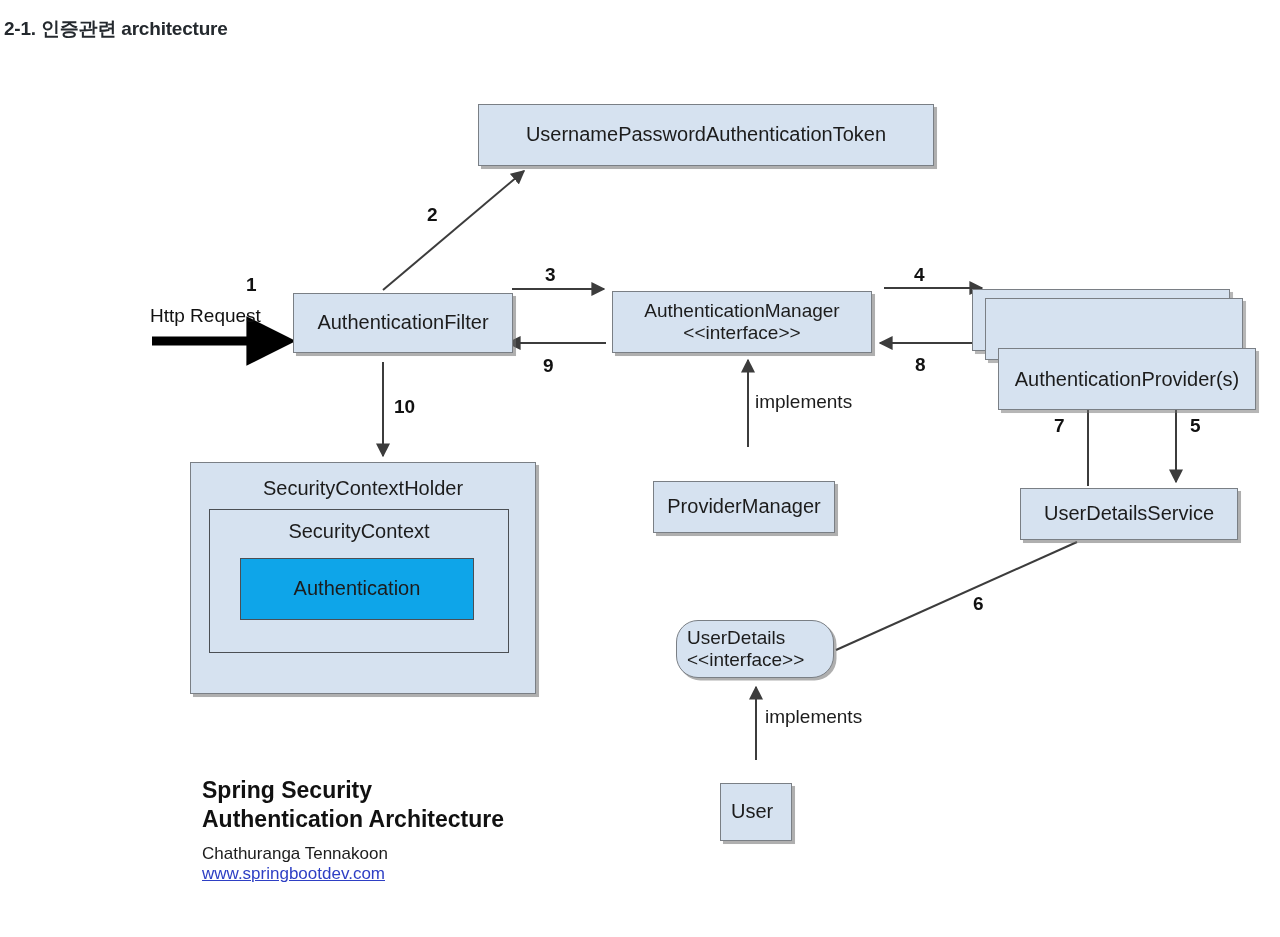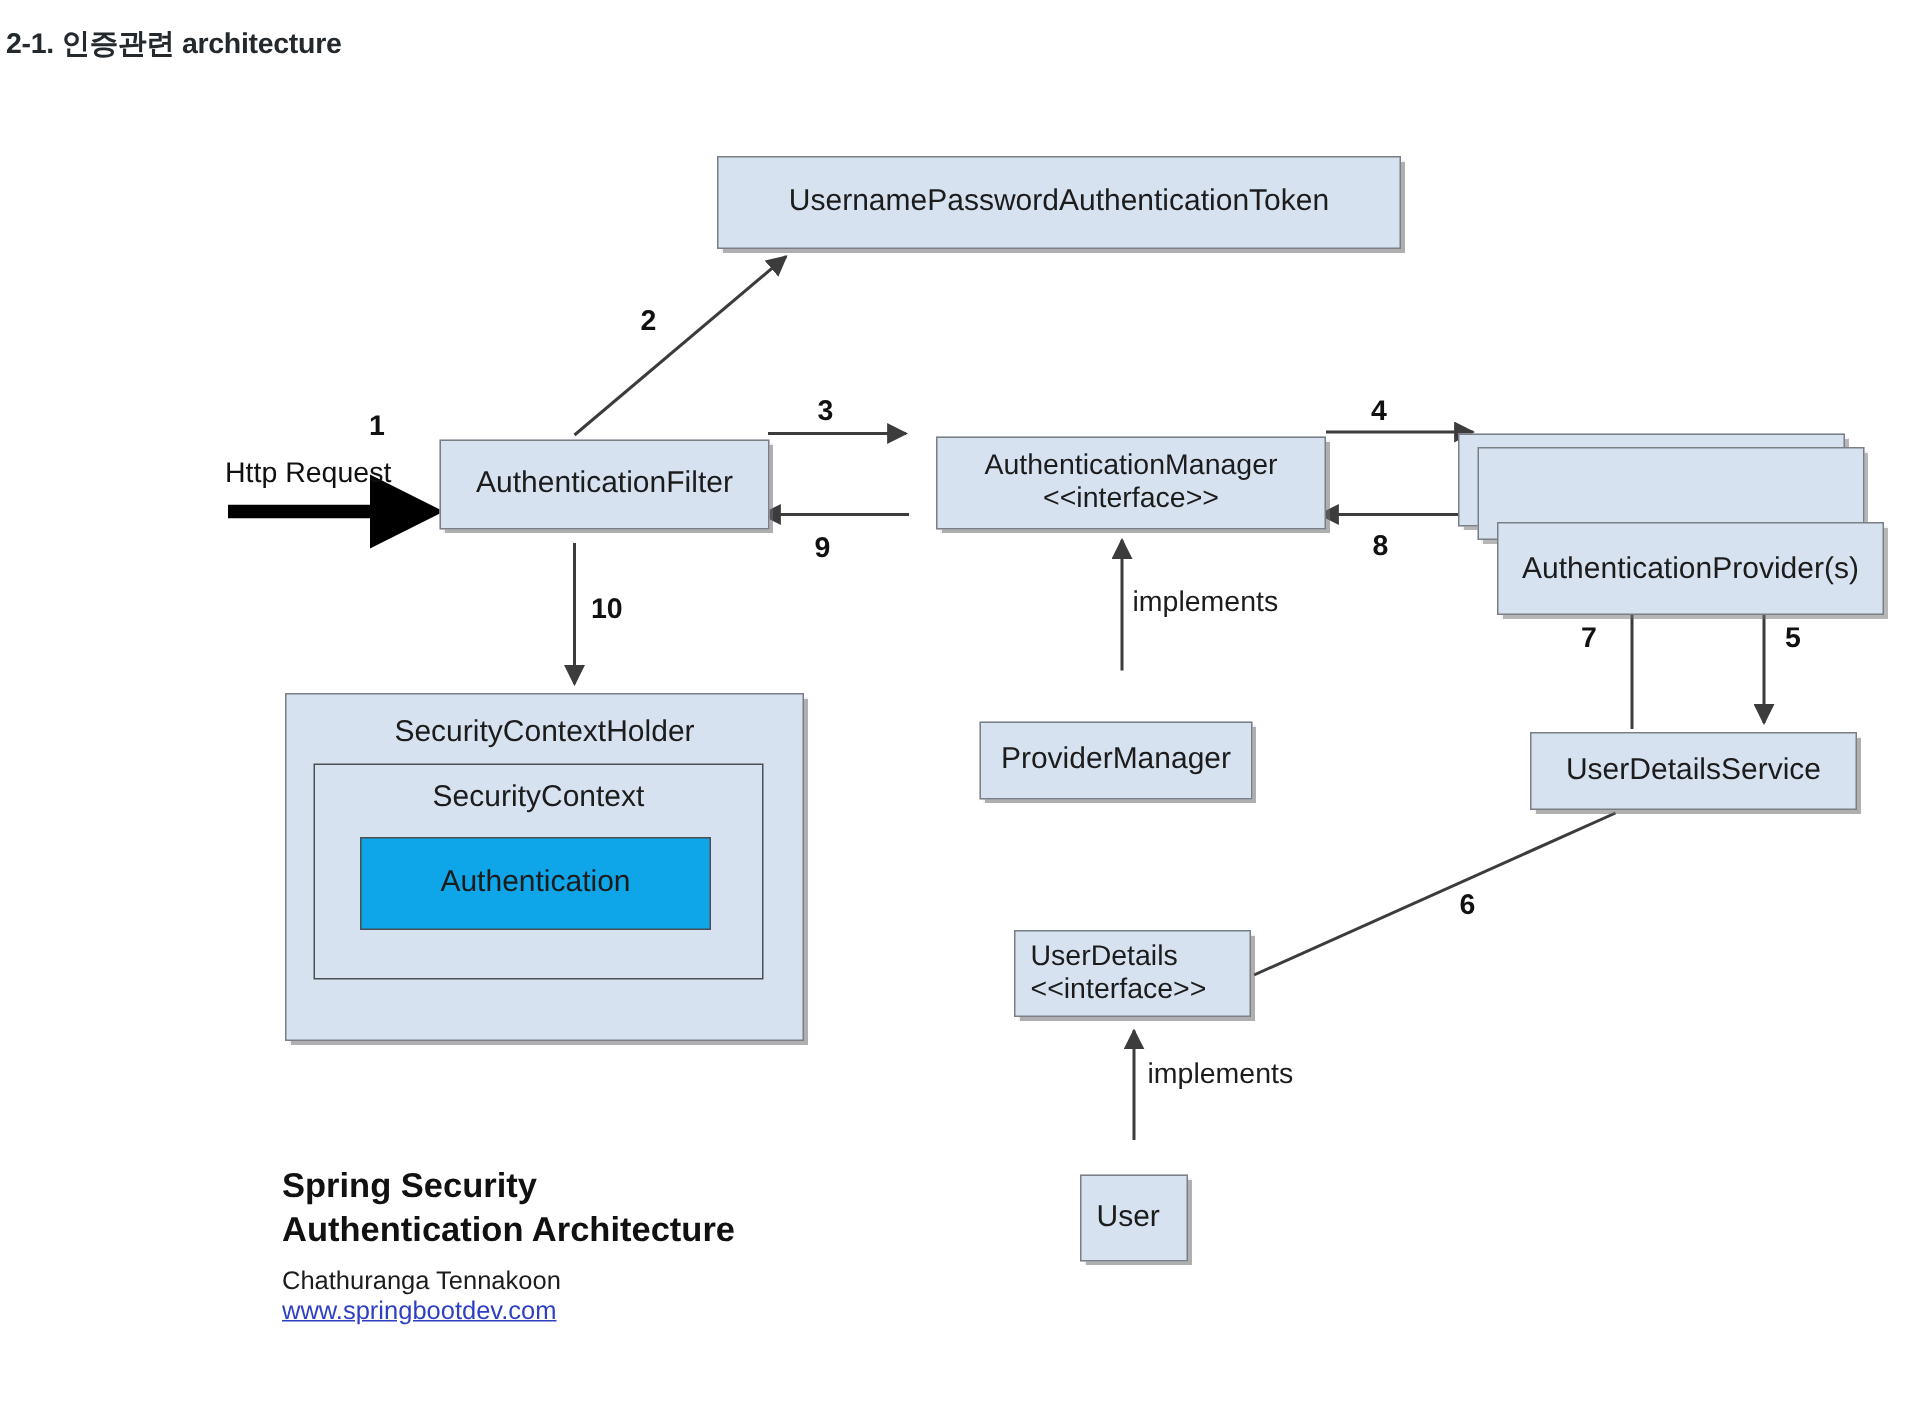--- a/index.html
+++ b/index.html
@@ -62,23 +62,23 @@
   }
   .node.leftalign {
     justify-content: flex-start;
     text-align: left;
     padding-left: 10px;
   }
 
   
   #node-token            { left: 478px;  top: 104px; width: 456px;  height: 62px; }
   #node-auth-filter      { left: 293px;  top: 293px; width: 220px;  height: 60px; }
-  #node-auth-manager     { left: 612px;  top: 291px; width: 260px;  height: 62px; font-size: 19px; margin-left: 12px; }
+  #node-auth-manager     { left: 612px;  top: 291px; width: 260px;  height: 62px; font-size: 19px; }
   #node-provider-manager { left: 653px;  top: 449px; width: 182px;  height: 52px; margin-top: 32px; }
-  #node-user-details     { left: 676px;  top: 620px; width: 158px;  height: 58px; font-size: 19px; }
+  #node-user-details     { left: 676px;  top: 620px; width: 158px;  height: 58px; font-size: 19px; border-radius: 22px; }
   #node-user             { left: 720px;  top: 783px; width: 72px;   height: 58px; }
   #node-uds              { left: 1020px; top: 488px; width: 218px;  height: 52px; }
 
   
   #stack-provider {
     position: absolute;
     left: 972px;
     top: 289px;
     width: 288px;
     height: 90px;
@@ -172,21 +172,21 @@
   #lbl-8  { left: 915px;  top: 354px; }
   #lbl-9  { left: 543px;  top: 355px; }
   #lbl-10 { left: 394px;  top: 396px; }
 
   #txt-implements-pm { left: 755px; top: 391px; }
   #txt-implements-ud { left: 765px; top: 706px; }
 
   
   #caption {
     position: absolute;
-    left: 188px;
+    left: 202px;
     top: 776px;
     width: 430px;
   }
   #caption-title {
     font-size: 23px;
     font-weight: bold;
     line-height: 1.28;
     color: #111111;
     white-space: pre-line;
   }

